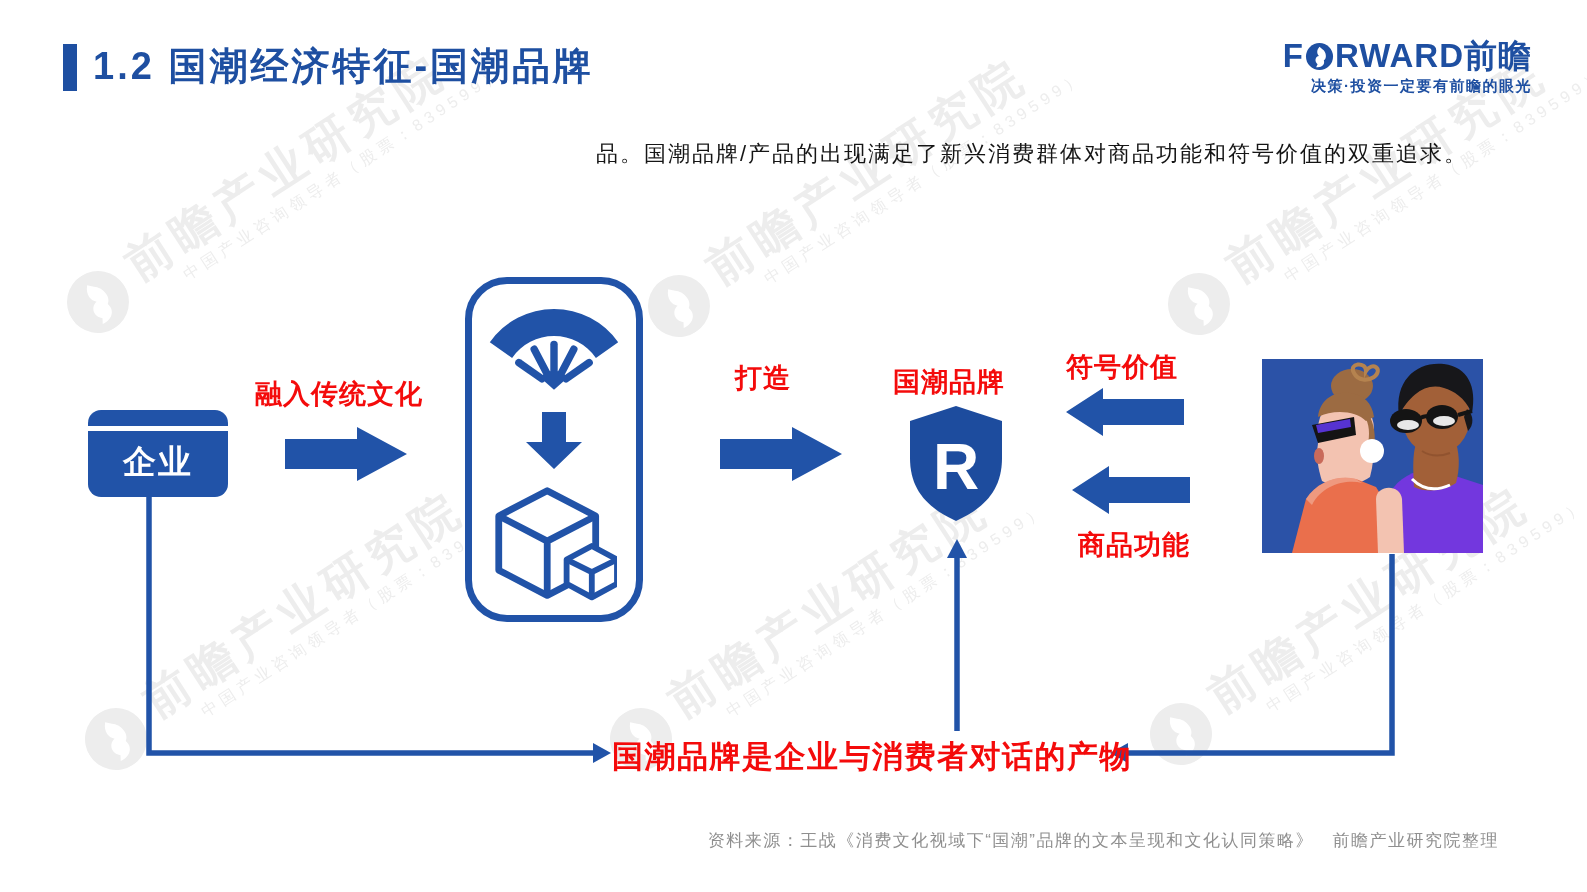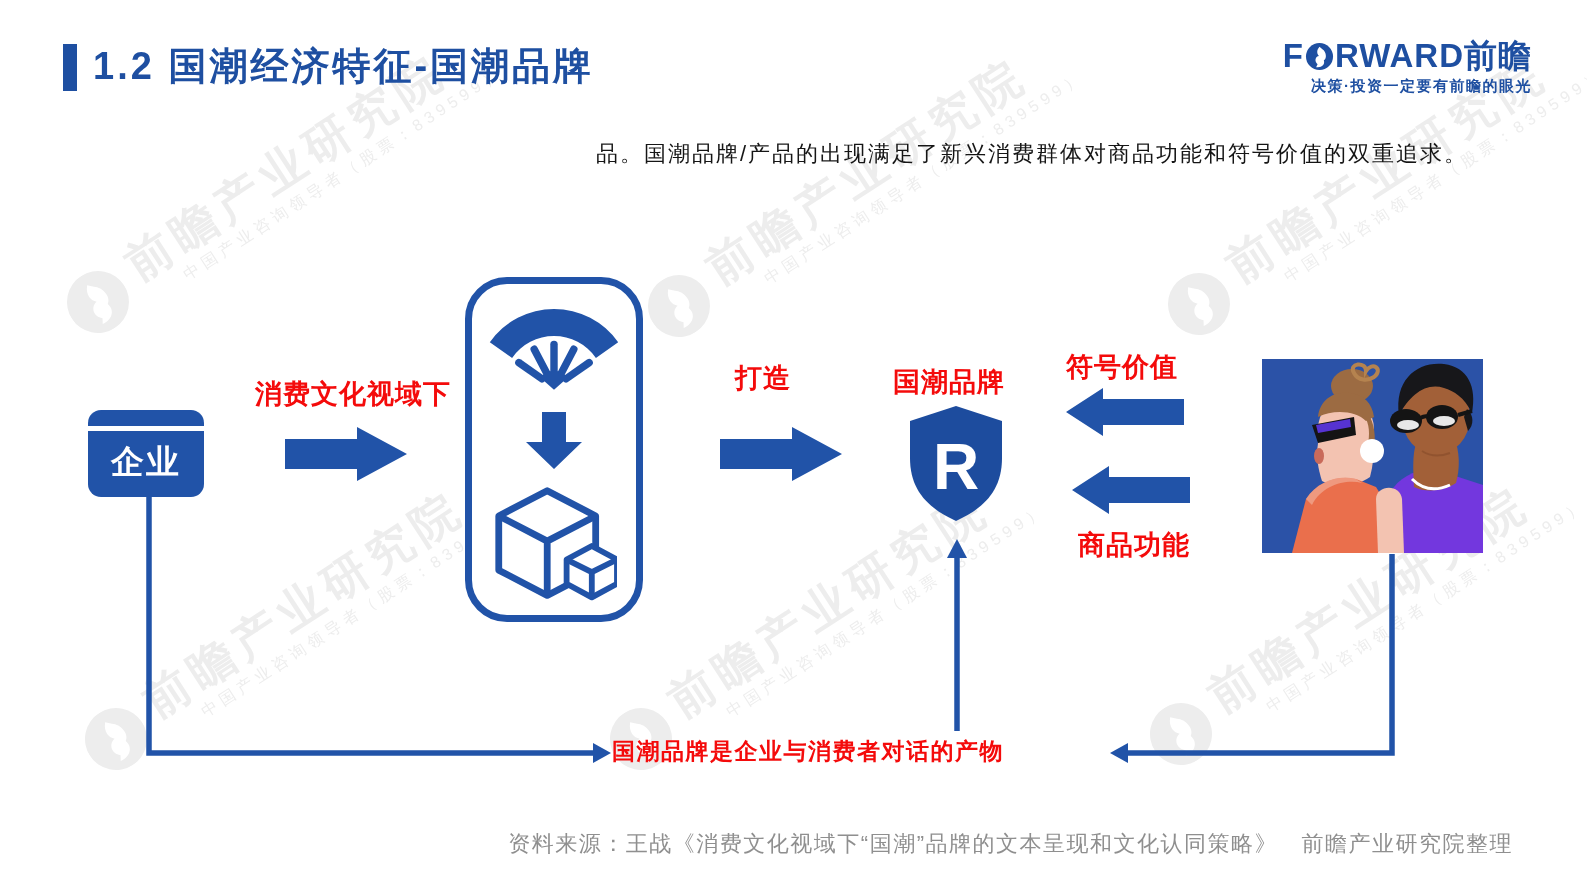--- a/index.html
+++ b/index.html
@@ -30,28 +30,28 @@
   .page-title{position:absolute;left:93px;top:44px;font-size:38px;font-weight:bold;color:var(--title-blue);letter-spacing:3px;line-height:1.2;}
   .logo{position:absolute;right:55px;top:38px;text-align:right;color:var(--title-blue);}
   .logo-line{font-size:33px;font-weight:800;letter-spacing:1px;line-height:36px;display:flex;align-items:center;justify-content:flex-end;}
   .logo-o{width:29px;height:29px;margin:0 1px;}
   .logo-tagline{font-size:15px;font-weight:bold;letter-spacing:1.5px;margin-top:3px;}
   
   .intro{position:absolute;left:76px;top:130px;width:1392px;color:#151515;font-size:22px;line-height:47px;}
   .intro .l1{text-align:justify;text-align-last:justify;}
   .intro .l2{letter-spacing:2px;text-align:right;}
   
-  .enterprise-box{position:absolute;left:88px;top:410px;width:116px;height:87px;background:var(--blue);border-radius:13px;}
+  .enterprise-box{position:absolute;left:88px;top:410px;width:140px;height:87px;background:var(--blue);border-radius:13px;}
   .enterprise-box .stripe{position:absolute;left:0;right:0;top:16px;height:5px;background:#ffffff;}
   .enterprise-box .lbl{position:absolute;left:0;right:0;top:30px;text-align:center;color:#ffffff;font-size:33px;font-weight:bold;letter-spacing:2px;}
   .red-label{position:absolute;color:var(--red);font-weight:bold;font-size:27px;letter-spacing:1px;white-space:nowrap;}
   .process-container{position:absolute;left:465px;top:277px;width:178px;height:345px;border:7px solid var(--blue);border-radius:42px;background:#ffffff;box-sizing:border-box;}
   .pc-item{position:absolute;left:50%;transform:translateX(-50%);}
-  .conclusion{position:absolute;left:612px;top:736px;font-size:23px;font-weight:bold;color:var(--red);letter-spacing:1.5px;white-space:nowrap;}
-  .source{position:absolute;right:74px;top:829px;font-size:22px;color:#8f8f8f;letter-spacing:1.5px;white-space:nowrap;}
+  .conclusion{position:absolute;left:612px;top:736px;font-size:31px;font-weight:bold;color:var(--red);letter-spacing:1.5px;white-space:nowrap;}
+  .source{position:absolute;right:88px;top:829px;font-size:17px;color:#8f8f8f;letter-spacing:1.5px;white-space:nowrap;}
   .illus{position:absolute;left:1262px;top:359px;width:221px;height:194px;}
   svg{display:block;}
 </style>
 </head>
 <body>
 
 <div class="layer">
   <div class="wm" style="left:67px;top:268px;">
     <svg class="wm-circle" viewBox="0 0 62 62">
         <circle cx="31" cy="31" r="31" fill="#ededed"></circle>
@@ -142,21 +142,21 @@
     <polygon points="947,558 967,558 957,539" fill="#2153a8"></polygon>
     <path d="M1392,554 L1392,753 L1127,753" fill="none" stroke="#2153a8" stroke-width="5.5"></path>
     <polygon points="1128,743 1128,763 1110,753" fill="#2153a8"></polygon>
   </svg>
 
   <div class="enterprise-box">
     <div class="stripe"></div>
     <div class="lbl">企业</div>
   </div>
 
-  <div class="red-label" style="left:255px;top:376px;">消费文化视域下</div>
+  <div class="red-label" style="left:255px;top:376px;">融入传统文化</div>
   <svg style="position:absolute;left:285px;top:427px;" width="124" height="54" viewBox="0 0 124 54">
     <polygon points="0,12 72,12 72,0 122,27 72,54 72,42 0,42" fill="#2153a8"></polygon>
   </svg>
 
   <div class="process-container">
     <svg class="pc-item" style="top:14px;" width="132" height="96" viewBox="0 0 160 110">
       <path d="M157.8,50.5 A95,95 0 0 0 2.2,50.5 L29.2,69.4 A62,62 0 0 1 130.8,69.4 Z" fill="#2153a8"></path>
       <g stroke="#2153a8" stroke-width="9" stroke-linecap="round">
         <line x1="94.7" y1="94.7" x2="122.6" y2="75.2"></line>
         <line x1="88.3" y1="89" x2="104" y2="58.9"></line>

